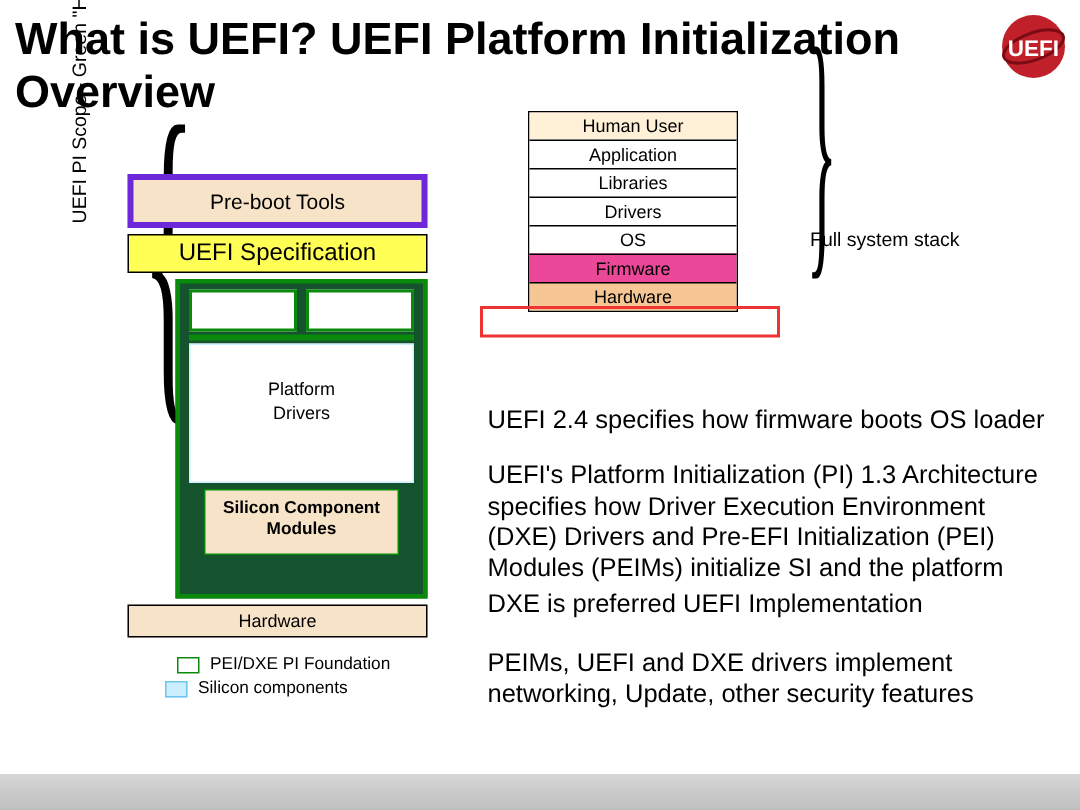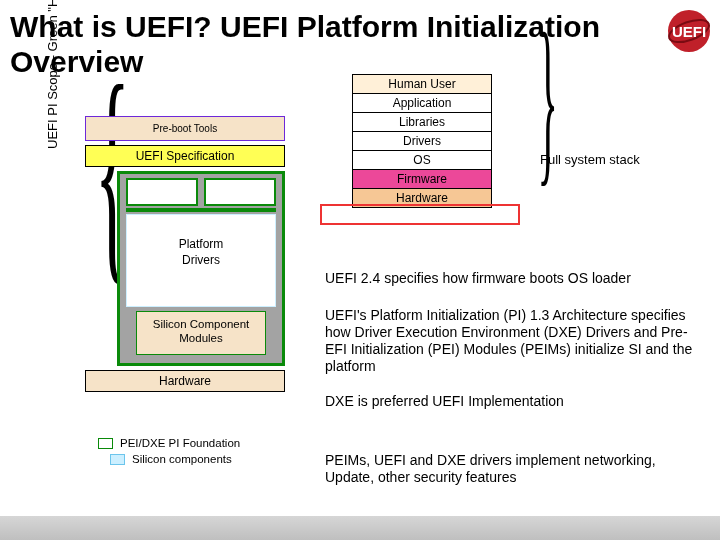--- a/index.html
+++ b/index.html
@@ -23,67 +23,67 @@
     position: absolute; left: 85px; top: 116px; width: 200px;
   }
   .row-top { display: flex; gap: 6px; }
   .os-box {
     flex: 1 1 50%;
     border: 1px solid #000; background: #efe3e0;
     text-align: center; font-size: 11px; padding: 3px 4px;
   }
   .preboot-box {
     flex: 1 1 40%;
-    border: 1px solid #6d28d9; background: #f6e3c8;
-    text-align: center; font-size: 10px; padding: 6px 4px;
+    border: 4px solid #6d28d9; background: #f6e3c8;
+    text-align: center; font-size: 14px; padding: 6px 4px;
     display: flex; align-items: center; justify-content: center;
   }
   .uefi-spec {
     margin-top: 4px; border: 1px solid #000; background: #ffff55;
-    text-align: center; font-size: 12px; padding: 3px 2px;
+    text-align: center; font-size: 16px; padding: 3px 2px;
   }
   .green-h {
-    margin-top: 4px; border: 3px solid #0a8a0a; padding: 4px 6px 6px;
-    background: #a3a3a3; position: relative; margin-left: 32px;
+    margin-top: 4px; border: 3px solid #0a8a0a; padding: 4px 6px 24px;
+    background: #14532d; position: relative; margin-left: 32px;
   }
   .h-inner-top {
     display: flex; gap: 6px; height: 28px;
   }
   .h-col { flex: 1; border: 2px solid #0a8a0a; background: #fff; }
   .h-crossbar {
     height: 4px; background: #0a8a0a; margin: 2px 0;
   }
   .platform-drivers {
     border: 1px solid #ccefff; text-align: center; font-size: 12px;
     padding: 22px 4px 38px; margin-top: 2px; background: #fff;
     line-height: 1.3;
   }
   .silicon-box {
     border: 1px solid #0a8a0a; background: #f6e3c8;
     text-align: center; font-size: 11.5px; padding: 6px 4px 8px;
-    margin: 4px 10px 2px; line-height: 1.2;
+    margin: 4px 10px 2px; line-height: 1.2; font-weight: bold;
   }
   .hardware-bar {
     margin-top: 4px; border: 1px solid #000; background: #f6e3c8;
     text-align: center; font-size: 12px; padding: 3px 2px;
   }
 
   .sidelabel {
     position: absolute; left: 45px; top: 186px; width: 230px;
     transform: rotate(-90deg); transform-origin: left top;
     font-size: 13px; text-align: center;
   }
   .brace {
     position: absolute; left: 62px; top: 170px; font-size: 210px;
     line-height: 0; color: #000; font-family: "Times New Roman", serif;
     transform: scaleX(0.35) scaleY(1.15);
   }
 
   .legend { position: absolute; left: 98px; width: 210px; font-size: 11.5px; }
-  .legend-row { display: flex; align-items: center; gap: 7px; margin-bottom: 4px; }
+  .legend-row { display: flex; align-items: center; gap: 7px; margin-bottom: 4px; margin-left: 20px; }
   .swatch { width: 15px; height: 11px; border: 1.5px solid; }
   .sw-green { border-color: #0a8a0a; background: #fff; }
   .sw-cyan { border-color: #6cc5ec; background: #ccefff; }
 
   
   .stack {
     position: absolute; left: 352px; top: 74px; width: 140px;
     border: 1px solid #000;
   }
   .stack-cell {
@@ -103,21 +103,21 @@
     position: absolute; left: 507px; top: 98px; font-size: 170px;
     line-height: 0; color: #000; font-family: "Times New Roman", serif;
     transform: scaleX(0.25) scaleY(1.1);
   }
   .stack-label {
     position: absolute; left: 540px; top: 152px; font-size: 13px; width: 170px;
     line-height: 1.25;
   }
 
   .para {
-    position: absolute; left: 325px; width: 380px; font-size: 14px;
+    position: absolute; left: 325px; width: 380px; font-size: 17px;
     line-height: 1.22;
   }
   .footer-bar {
     position: absolute; left: 0; bottom: 0; width: 720px; height: 24px;
     background: linear-gradient(#d6d6d6, #bfbfbf);
   }
 </style>
 </head>
 <body>
 
@@ -177,15 +177,15 @@
 <div class="fw-highlight"></div>
 
 <div class="stack-brace">}</div>
 <div class="stack-label">
   <div>Full system stack</div>
 </div>
 
 <div class="para" style="top:270px">UEFI 2.4 specifies how firmware boots OS loader</div>
 <div class="para" style="top:307px">UEFI's Platform Initialization (PI) 1.3 Architecture specifies how Driver Execution Environment (DXE) Drivers and Pre-EFI Initialization (PEI) Modules (PEIMs) initialize SI and the platform</div>
 <div class="para" style="top:393px">DXE is preferred UEFI Implementation</div>
-<div class="para" style="top:452px">PEIMs, UEFI and DXE drivers implement networking, Update, other security features</div>
+<div class="para" style="top:432px">PEIMs, UEFI and DXE drivers implement networking, Update, other security features</div>
 
 <div class="footer-bar"></div>
 
 </body></html>

